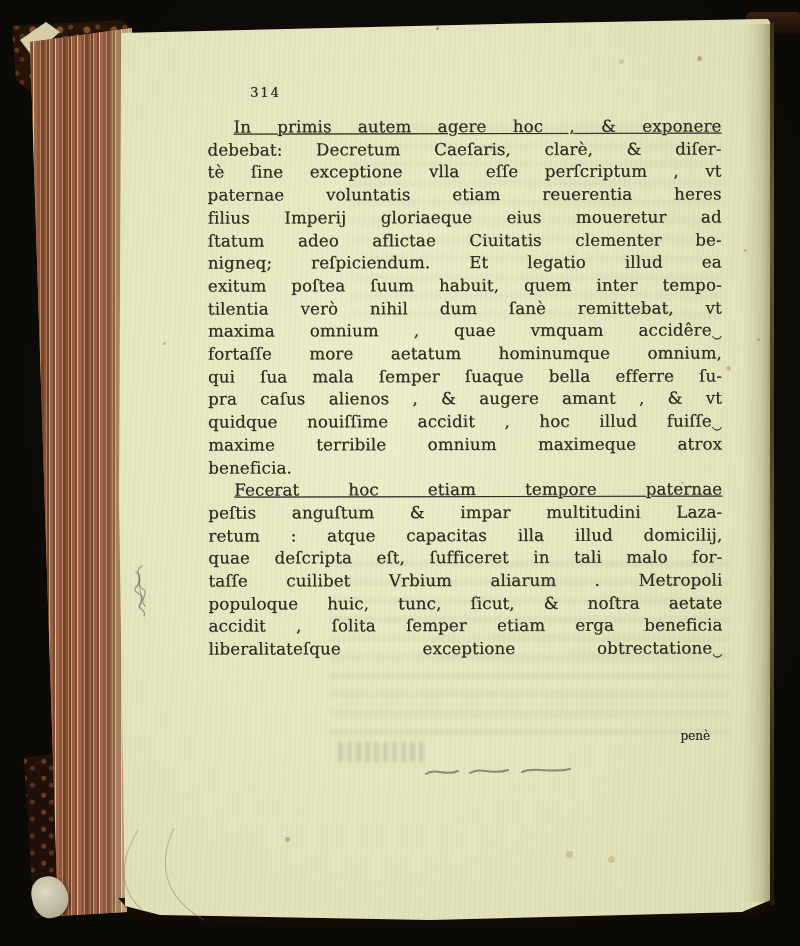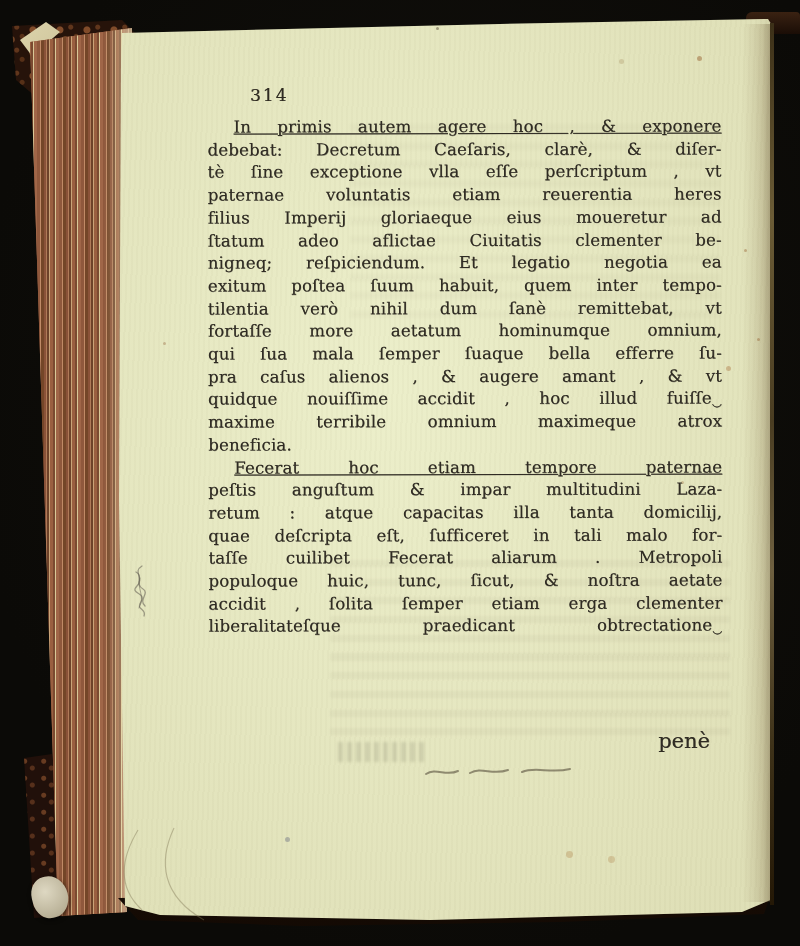--- a/index.html
+++ b/index.html
@@ -90,36 +90,36 @@
     left:775px;top:16px;width:25px;height:902px;border-radius:0 0 8px 0;
     background:linear-gradient(90deg,#a99f78 0,#ddd fb 0,#dfe2b6 7px,#ecefc7 60%);
   }
   .spine-cap{
     left:746px;top:12px;width:54px;height:22px;border-radius:6px 4px 0 0;
     background:linear-gradient(180deg,#3a2212,#1a0d06);
   }
 
   
   .page-number{
-    left:250px;top:85px;font-size:17px;letter-spacing:2px;color:#2f2b22;
+    left:250px;top:85px;font-size:13px;letter-spacing:2px;color:#2f2b22;
     text-shadow:0.4px 0.4px 0.6px rgba(47,43,34,.6);
   }
   .textblock{
     left:208px;top:116px;width:514px;
     font-size:16.6px;line-height:22.7px;color:#2f2b23;
     word-spacing:1.5px;letter-spacing:.15px;
     text-shadow:0.35px 0.35px 0.55px rgba(44,40,32,.55);
     transform:rotate(-0.12deg);
   }
   .textblock .line{position:static;display:block;text-align:justify;text-align-last:justify;white-space:nowrap;}
   .textblock .line.indent{text-indent:26px;text-decoration:underline;}
   .textblock .line.no-just{text-align-last:left;}
   .catchword{
     left:208px;top:729px;width:502px;text-align:right;
-    font-size:21px;color:#2f2b23;
+    font-size:12px;color:#2f2b23;
     text-shadow:0.35px 0.35px 0.55px rgba(44,40,32,.55);
   }
 
   
   .ghost{filter:blur(1.6px);}
   .ghost1{left:330px;top:556px;width:400px;height:188px;opacity:.65;
     background:repeating-linear-gradient(180deg, rgba(108,100,78,.09) 4px 11px, rgba(0,0,0,0) 11px 22.7px);}
   .ghost2{left:350px;top:120px;width:370px;height:200px;opacity:.5;
     background:repeating-linear-gradient(180deg, rgba(108,100,78,.08) 4px 11px, rgba(0,0,0,0) 11px 22.7px);}
   .ghost3{left:338px;top:742px;width:88px;height:20px;opacity:.8;
@@ -167,37 +167,38 @@
   <div class="foxing"></div>
 
   <div class="page-number">314</div>
   <div class="textblock" id="textblock">
       <div class="line indent">In primis autem agere hoc , &amp; exponere</div>
       <div class="line">debebat: Decretum Caeſaris, clarè, &amp; diſer-</div>
       <div class="line">tè ſine exceptione vlla eſſe perſcriptum , vt</div>
       <div class="line">paternae voluntatis etiam reuerentia heres</div>
       <div class="line">filius Imperij gloriaeque eius moueretur ad</div>
       <div class="line">ſtatum adeo aflictae Ciuitatis clementer be-</div>
-      <div class="line">nigneq; reſpiciendum. Et legatio negotia ea</div>
+      <div class="line">nigneq; reſpiciendum. Et legatio illud ea</div>
       <div class="line">exitum poſtea ſuum habuit, quem inter tempo-</div>
       <div class="line">tilentia verò nihil dum ſanè remittebat, vt</div>
+      <div class="line">maxima omnium , quae vmquam accidêre‿</div>
       <div class="line">fortaſſe more aetatum hominumque omnium,</div>
       <div class="line">qui ſua mala ſemper ſuaque bella efferre ſu-</div>
       <div class="line">pra caſus alienos , &amp; augere amant , &amp; vt</div>
       <div class="line">quidque nouiſſime accidit , hoc illud fuiſſe‿</div>
       <div class="line">maxime terribile omnium maximeque atrox</div>
       <div class="line no-just">beneficia.</div>
       <div class="line indent">Fecerat hoc etiam tempore paternae</div>
       <div class="line">peſtis anguſtum &amp; impar multitudini Laza-</div>
-      <div class="line">retum : atque capacitas illa tanta domicilij,</div>
+      <div class="line">retum : atque capacitas illa illud domicilij,</div>
       <div class="line">quae deſcripta eſt, ſufficeret in tali malo for-</div>
-      <div class="line">taſſe cuilibet Fecerat aliarum . Metropoli</div>
+      <div class="line">taſſe cuilibet Vrbium aliarum . Metropoli</div>
       <div class="line">populoque huic, tunc, ſicut, &amp; noſtra aetate</div>
-      <div class="line">accidit , ſolita ſemper etiam erga clementer</div>
-      <div class="line">liberalitateſque praedicant obtrectatione‿</div>
+      <div class="line">accidit , ſolita ſemper etiam erga beneficia</div>
+      <div class="line">liberalitateſque exceptione obtrectatione‿</div>
     </div>
   <div class="catchword">penè</div>
 
   <svg class="smudge-svg" width="52" height="72" viewBox="0 0 52 72">
     <g fill="none" stroke="rgba(96,91,80,.55)" stroke-width="1.3" stroke-linecap="round">
       <path d="M26,8 C16,14 29,20 21,28 C13,36 31,34 25,44 C19,52 31,50 28,58"></path>
       <path d="M20,14 C28,18 18,26 27,31 C34,35 22,42 29,48"></path>
       <path d="M24,20 C20,30 30,38 23,50" stroke-width="0.9"></path>
     </g>
   </svg>

